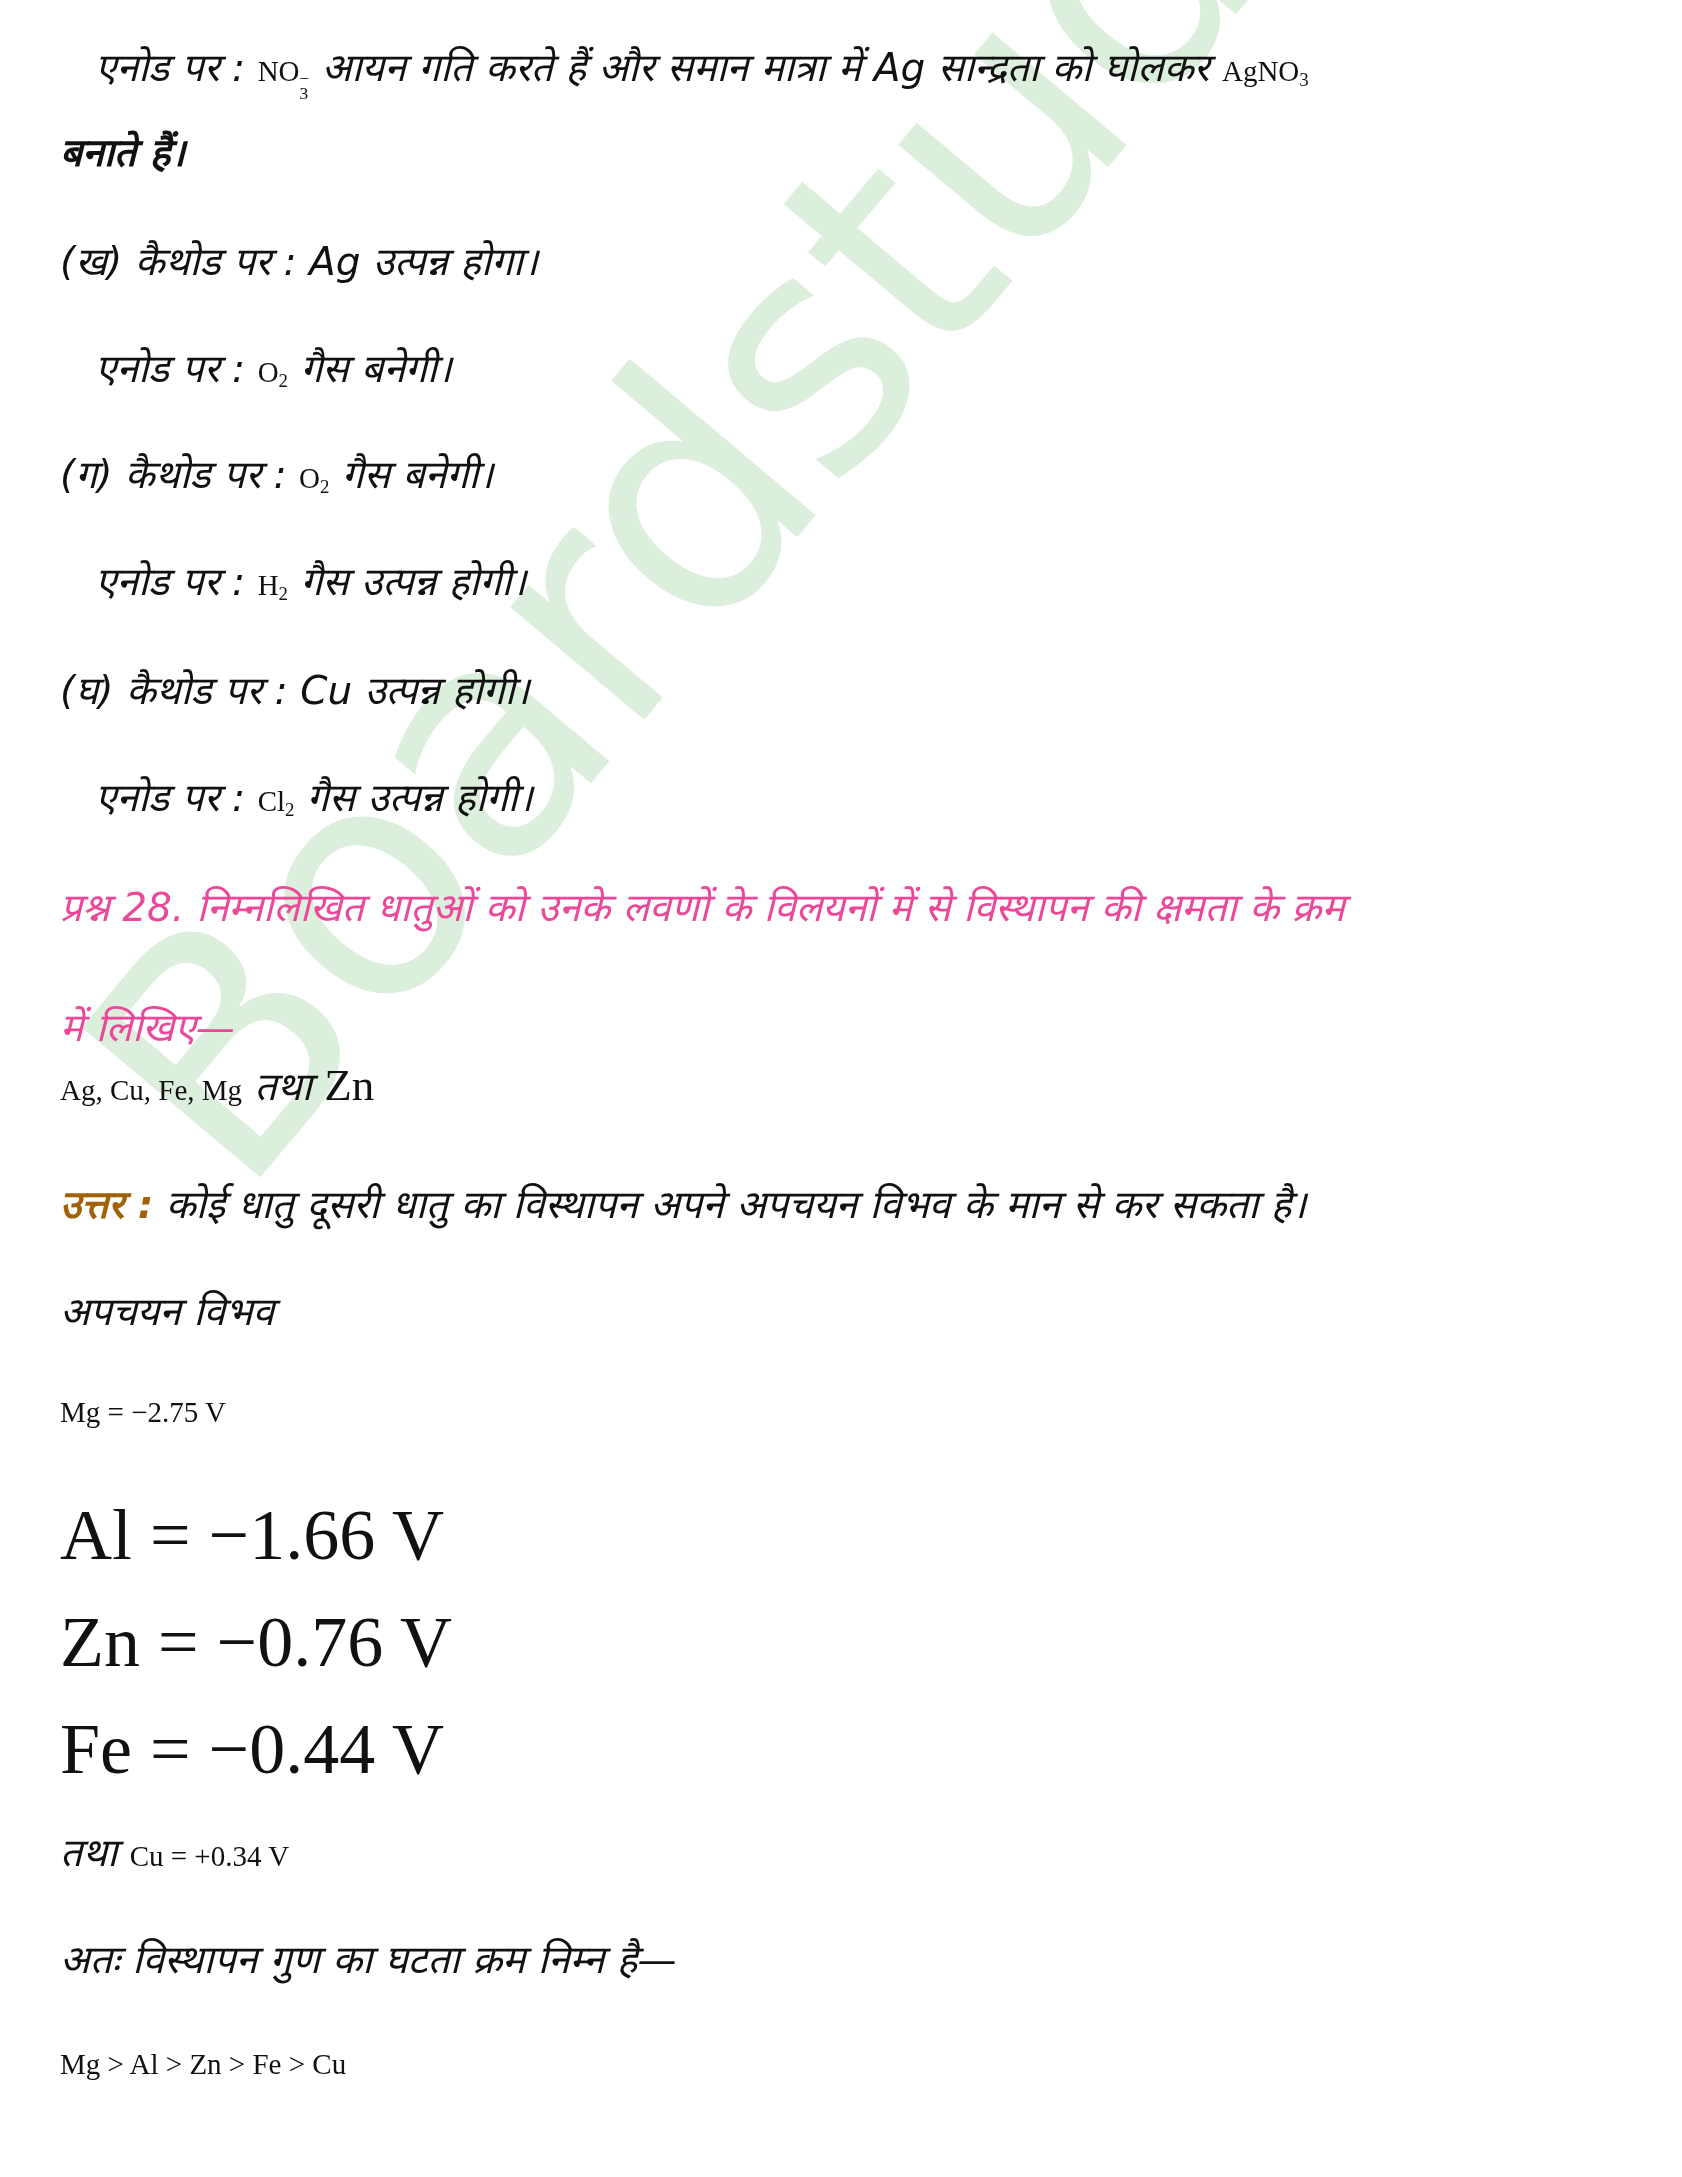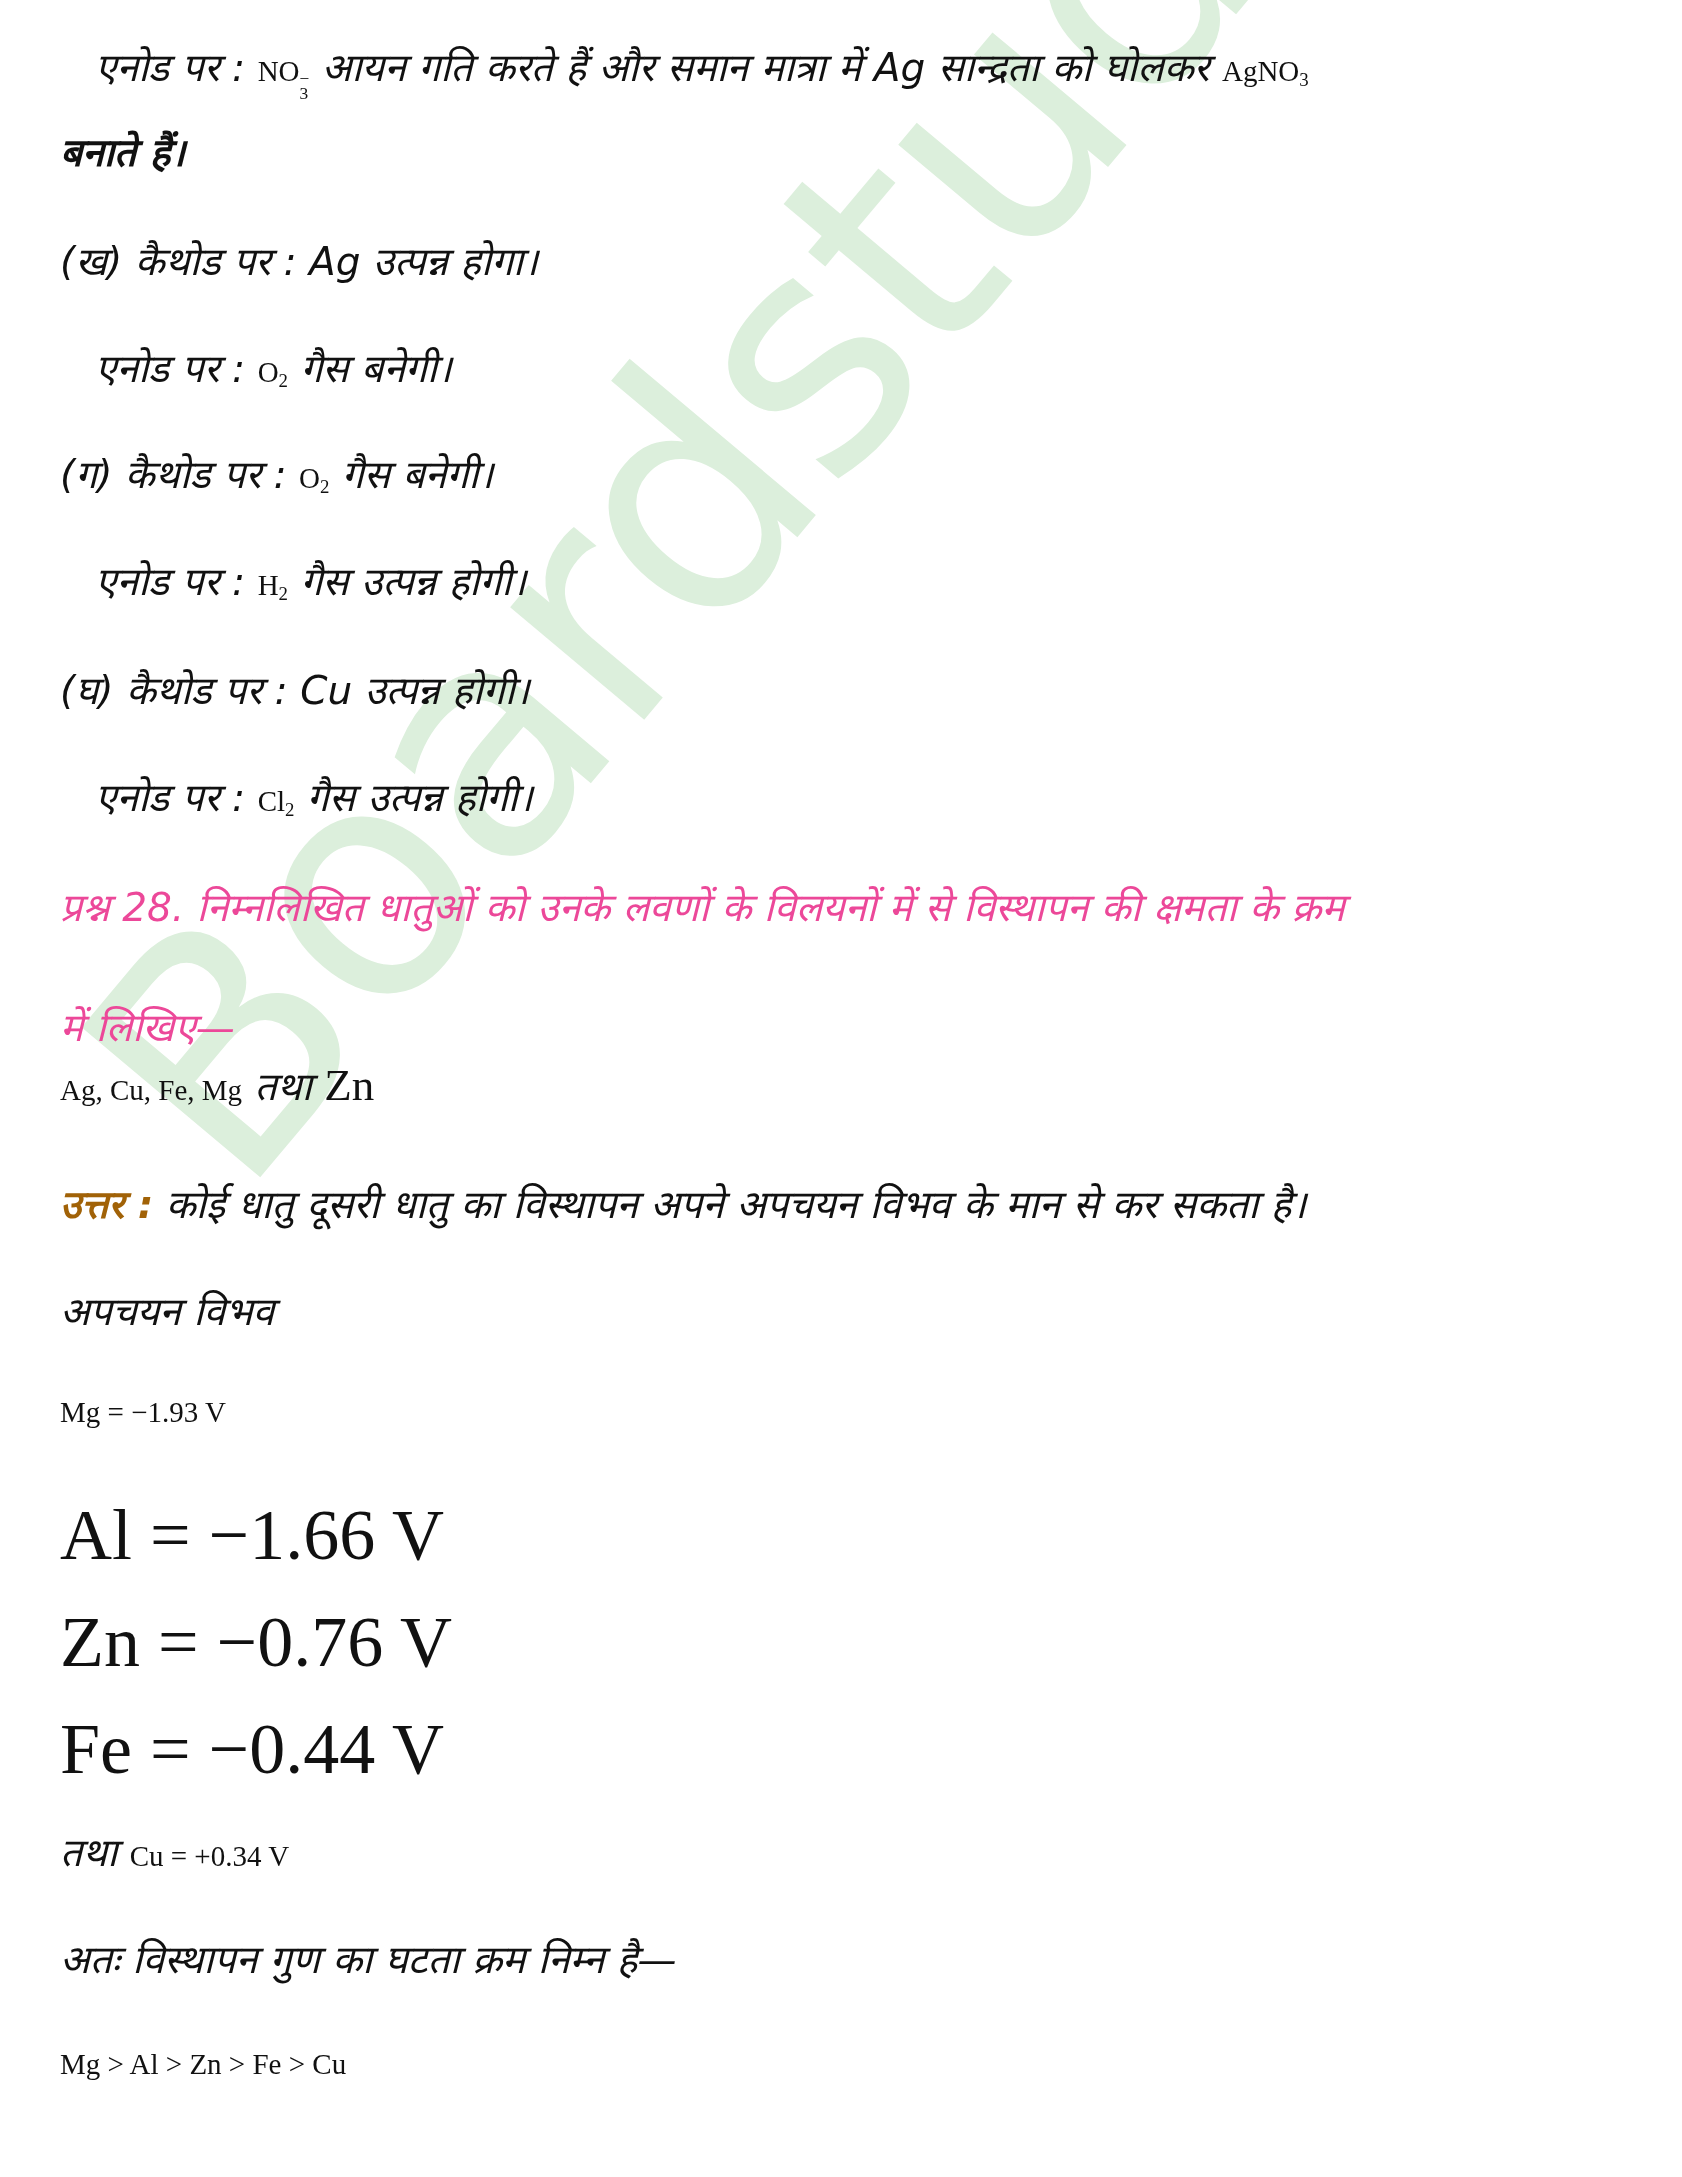--- a/index.html
+++ b/index.html
@@ -78,21 +78,21 @@
     <span class="chem-md">Zn</span>
   </div>
 
   <div class="line" style="top:1176px;">
     <span class="ans-label">उत्तर :</span>
     <span>कोई धातु दूसरी धातु का विस्थापन अपने अपचयन विभव के मान से कर सकता है।</span>
   </div>
 
   <div class="line" style="top:1283px;">अपचयन विभव</div>
 
-  <div class="line" style="top:1386px;"><span class="chem">Mg = −1.93 V</span></div>
+  <div class="line" style="top:1386px;"><span class="chem">Mg = −2.75 V</span></div>
   <div class="line" style="top:1494px;"><span class="chem-lg">Al = −1.66 V</span></div>
   <div class="line" style="top:1601px;"><span class="chem-lg">Zn = −0.76 V</span></div>
   <div class="line" style="top:1708px;"><span class="chem-lg">Fe = −0.44 V</span></div>
 
   <div class="line" style="top:1824px;">
     <span>तथा</span>
     <span class="chem">Cu = +0.34 V</span>
   </div>
 
   <div class="line" style="top:1931px;">अतः विस्थापन गुण का घटता क्रम निम्न है—</div>

